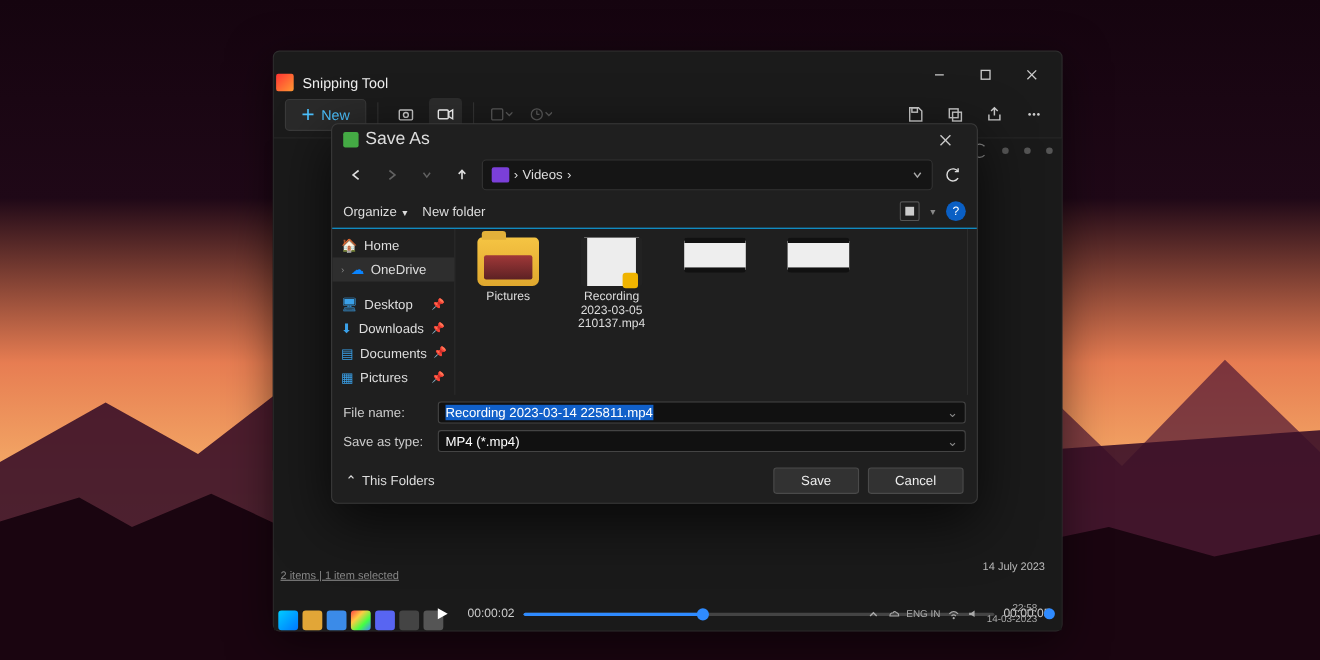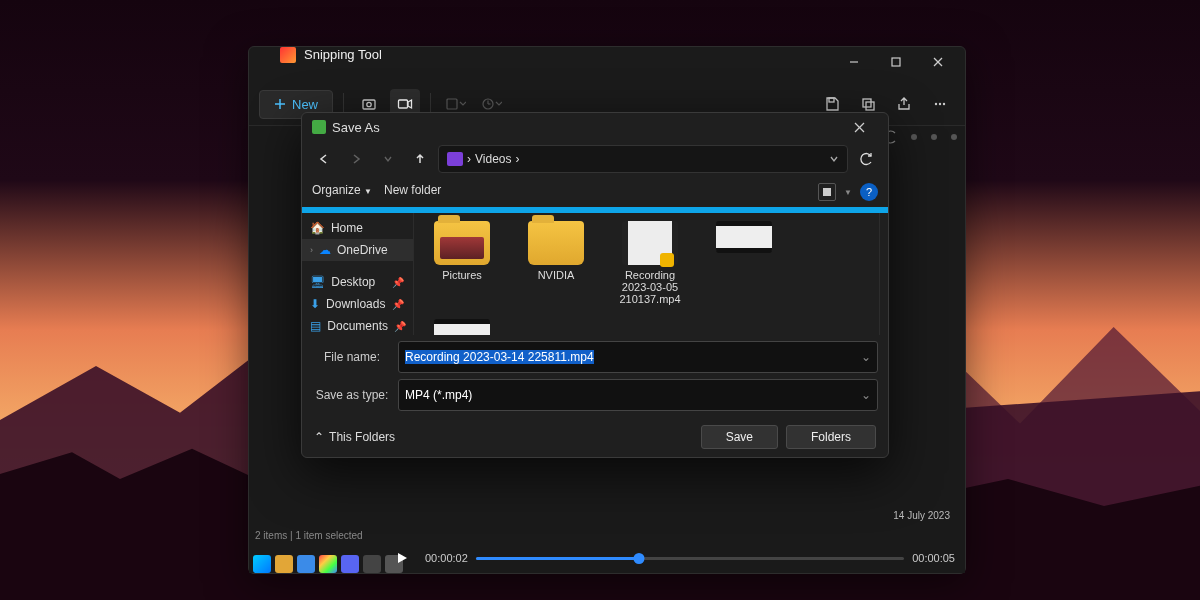--- a/index.html
+++ b/index.html
@@ -13,81 +13,81 @@
 .fg { position: absolute; bottom: 0; left: 0; right: 0; height: 28%; background: #1a0510; clip-path: polygon(0 25%, 6% 12%, 10% 28%, 16% 10%, 22% 30%, 30% 15%, 38% 32%, 48% 18%, 58% 38%, 66% 22%, 76% 40%, 84% 28%, 92% 44%, 100% 32%, 100% 100%, 0 100%); }
 
 
 .explorer-bg { position: absolute; left: 248px; top: 146px; width: 70px; height: 284px; background: #181818; border-radius: 3px 0 0 3px; font-size: 9px; color: #ccc; padding: 4px; overflow: hidden; }
 .explorer-bg .hdr { font-size: 9px; font-weight: 600; margin-bottom: 6px; }
 .explorer-bg .row { display: flex; align-items: center; gap: 3px; padding: 1px 0; white-space: nowrap; }
 .explorer-date { position: absolute; right: 250px; top: 510px; color: #bbb; font-size: 10px; }
 
 
 .snip { position: absolute; left: 248px; top: 46px; width: 718px; height: 528px; background: #1b1b1b; border: 1px solid #2d2d2d; border-radius: 6px; color: #eee; display: flex; flex-direction: column; box-shadow: 0 10px 40px rgba(0,0,0,.5); }
-.titlebar { display: flex; align-items: flex-start; height: 36px; padding: 0 6px 0 2px; margin-left: 29px; }
+.titlebar { display: flex; align-items: flex-end; height: 36px; padding: 0 6px 0 2px; }
 .titlebar .appicon { width: 16px; height: 16px; background: linear-gradient(135deg,#f33,#f93); border-radius: 2px; margin-right: 8px; }
 .titlebar .title { font-size: 13px; }
 .titlebar .winctl { margin-left: auto; display: flex; }
 .winbtn { width: 42px; height: 30px; display: flex; align-items: center; justify-content: center; color: #ddd; font-size: 12px; }
 .toolbar { display: flex; align-items: center; gap: 6px; padding: 6px 10px; border-bottom: 1px solid #2a2a2a; }
 .newbtn { display: flex; align-items: center; gap: 6px; background: #2a2a2a; border: 1px solid #3a3a3a; border-radius: 4px; padding: 6px 14px; color: #4cc2ff; font-size: 13px; }
 .tbtn { width: 30px; height: 30px; display: flex; align-items: center; justify-content: center; color: #ccc; border-radius: 4px; }
 .tbtn.active { background: #2d2d2d; }
 .tbtn.muted { opacity: .35; }
 .tsep { width: 1px; height: 22px; background: #333; margin: 0 4px; }
 .spacer { flex: 1; }
 
 .content { flex: 1; background: #1a1a1a; position: relative; }
 .content .edgearea { position: absolute; right: 8px; top: 4px; display: flex; gap: 14px; align-items: center; }
 .content .edgearea .dot { width: 6px; height: 6px; border-radius: 50%; background: #555; }
-.content .status { position: absolute; left: 6px; bottom: 32px; font-size: 10px; color: #888; }
+.content .status { position: absolute; left: 6px; bottom: 44px; font-size: 10px; color: #888; text-decoration: underline; }
 .content .playbar { position: absolute; left: 0; right: 0; bottom: 0; height: 30px; display: flex; align-items: center; gap: 8px; padding: 0 10px; font-size: 11px; color: #ccc; }
 .slider { flex: 1; height: 3px; background: #444; border-radius: 2px; position: relative; }
 .slider .fill { position: absolute; left: 0; top: 0; bottom: 0; background: #2f8bff; border-radius: 2px; }
 .slider .thumb { position: absolute; top: -4px; width: 11px; height: 11px; background: #2f8bff; border-radius: 50%; transform: translateX(-50%); }
 .taskbar-right { position: absolute; right: 6px; bottom: 0; height: 30px; display: flex; align-items: center; gap: 6px; font-size: 9px; color: #aaa; }
 
 
 .content .tb { position: absolute; left: 4px; right: 4px; bottom: 30px; height: 0; }
 .tbicons { position: absolute; left: 0; bottom: -30px; display: flex; gap: 4px; align-items: center; }
 .tbicons .ti { width: 18px; height: 18px; border-radius: 3px; }
 .tbicons .win { background: linear-gradient(135deg,#0cf,#07f); }
 
 
 .saveas { position: absolute; left: 301px; top: 112px; width: 588px; height: 346px; background: #1f1f1f; border: 1px solid #3a3a3a; border-radius: 6px; color: #ddd; display: flex; flex-direction: column; box-shadow: 0 16px 50px rgba(0,0,0,.7); }
-.sa-title { display: flex; align-items: center; height: 28px; padding: 0 6px 0 10px; font-size: 13px; }
+.sa-title { display: flex; align-items: center; height: 28px; padding: 0 6px 0 10px; font-size: 16px; }
 .sa-title .ico { width: 14px; height: 14px; background: #4a4; border-radius: 2px; margin-right: 6px; }
 .sa-title .x { margin-left: auto; width: 28px; text-align: center; }
 .sa-nav { display: flex; align-items: center; gap: 4px; padding: 4px 8px; }
 .navbtn { width: 28px; height: 28px; display: flex; align-items: center; justify-content: center; color: #ccc; border-radius: 4px; font-size: 14px; }
 .navbtn.dis { opacity: .35; }
 .addr { flex: 1; display: flex; align-items: center; gap: 4px; background: #151515; border: 1px solid #333; border-radius: 4px; padding: 4px 8px; font-size: 12px; height: 28px; }
 .addr .foldericon { width: 16px; height: 14px; background: #7b3fd9; border-radius: 2px; }
 .search { width: 160px; background: #151515; border: 1px solid #333; border-radius: 4px; padding: 4px 8px; font-size: 12px; color: #888; display: flex; align-items: center; gap: 6px; height: 28px; }
-.sa-tools { display: flex; align-items: flex-start; gap: 12px; padding: 6px 10px; border-bottom: 6px solid #0ea5e9; font-size: 12px; }
+.sa-tools { display: flex; align-items: center; gap: 12px; padding: 6px 10px; border-bottom: 1px solid #0ea5e9; font-size: 12px; }
 .sa-tools .r { margin-left: auto; display: flex; gap: 8px; align-items: center; }
 .viewbtn { width: 18px; height: 18px; border: 1px solid #555; border-radius: 2px; display: flex; align-items: center; justify-content: center; }
 .helpbtn { width: 18px; height: 18px; border-radius: 50%; background: #0a5fc4; color: #fff; font-size: 11px; display: flex; align-items: center; justify-content: center; }
 .sa-body { flex: 1; display: flex; overflow: hidden; }
 .tree { width: 112px; border-right: 1px solid #2c2c2c; font-size: 12px; padding: 4px 0; }
 .tree .node { display: flex; align-items: center; gap: 6px; padding: 4px 8px; white-space: nowrap; }
 .tree .node.sel { background: #2e2e2e; }
 .tree .pinicon { margin-left: auto; font-size: 10px; color: #888; }
 .files { flex: 1; display: flex; flex-wrap: wrap; padding: 8px; gap: 14px; align-content: flex-start; overflow: hidden; border-right: 1px solid #2c2c2c; }
 .fitem { width: 80px; display: flex; flex-direction: column; align-items: center; gap: 4px; font-size: 11px; text-align: center; }
 .folder { width: 56px; height: 44px; background: linear-gradient(180deg,#f5c443,#e0a82e); border-radius: 4px 4px 6px 6px; position: relative; }
 .folder::before { content: ""; position: absolute; top: -6px; left: 4px; width: 22px; height: 8px; background: #e3b13a; border-radius: 3px 3px 0 0; }
 .folder.img::after { content: ""; position: absolute; bottom: 6px; left: 6px; right: 6px; height: 22px; background: linear-gradient(180deg,#a03838,#5d2124); border-radius: 2px; }
 .folder.img2::after { content: ""; position: absolute; bottom: 6px; left: 6px; right: 6px; height: 22px; background: linear-gradient(180deg,#3a4656,#1e2630); border-radius: 2px; }
 .videothumb { width: 56px; height: 44px; background: #ededed; border-radius: 3px; border-left: 6px solid #222; border-right: 6px solid #222; position: relative; }
 .videothumb .badge { position: absolute; right: -2px; bottom: -2px; width: 14px; height: 14px; background: #f0b400; border-radius: 3px; }
 .filmclip { width: 56px; height: 32px; background: #eee; border-radius: 3px; border-top: 5px solid #111; border-bottom: 5px solid #111; }
 .sa-fields { padding: 6px 10px; display: grid; grid-template-columns: 80px 1fr; gap: 6px; align-items: center; font-size: 12px; }
-.sa-fields label { text-align: center; color: #ccc; }
-.sa-fields .inp { background: #111; border: 1px solid #444; border-radius: 3px; padding: 3px 6px; color: #fff; font-size: 12px; position: relative; height: 32px; display: flex; align-items: center; }
+.sa-fields label { text-align: left; color: #ccc; }
+.sa-fields .inp { background: #111; border: 1px solid #444; border-radius: 3px; padding: 3px 6px; color: #fff; font-size: 12px; position: relative; height: 20px; display: flex; align-items: center; }
 .sa-fields .inp .sel { background: #1160c9; }
 .sa-fields .inp .chev { margin-left: auto; color: #888; }
 .sa-foot { display: flex; align-items: center; padding: 8px 12px; gap: 8px; font-size: 12px; }
 .sa-foot .hide { display: flex; align-items: center; gap: 5px; }
 .sa-foot .btns { margin-left: auto; display: flex; gap: 8px; }
 .btn { background: #323232; border: 1px solid #4a4a4a; border-radius: 3px; padding: 4px 24px; color: #eee; font-size: 12px; }
 
 svg { display: block; }
 </style>
 </head>
@@ -288,20 +288,41 @@
           <svg width="14" height="14">
             <path d="M3 2 L12 7 L3 12 Z" fill="#fff"></path>
           </svg>
         </div>
       <span>00:00:02</span>
       <div class="slider">
         <div class="fill" style="width:38%"></div>
         <div class="thumb" style="left:38%"></div>
       </div>
       <span>00:00:05</span>
+      <div class="taskbar-right">
+        <svg width="12" height="12">
+            <path d="M3 8 L6 5 L9 8" fill="none" stroke="#aaa" stroke-width="1.3"></path>
+          </svg>
+        <svg width="12" height="12">
+            <path d="M3 8 Q3 5 6 5 Q7 3 9 5 Q11 5 11 8 Z" fill="none" stroke="#aaa" stroke-width="1"></path>
+          </svg>
+        <span>ENG IN</span>
+        <svg width="12" height="12">
+            <path d="M2 6 Q6 2 10 6 M4 8 Q6 6 8 8" fill="none" stroke="#aaa" stroke-width="1"></path>
+            <circle cx="6" cy="10" r="1" fill="#aaa"></circle>
+          </svg>
+        <svg width="12" height="12">
+            <path d="M2 5 H4 L7 3 V9 L4 7 H2 Z" fill="#aaa"></path>
+          </svg>
+        <div style="line-height:1.1;text-align:right">
+          <div>22:58</div>
+            <div>14-03-2023</div>
+        </div>
+        <div style="width:10px;height:10px;border-radius:50%;background:#2f8bff"></div>
+      </div>
     </div>
   </div>
 </div>
 
 <div class="explorer-date">14 July 2023</div>
 
 <div class="saveas">
   <div class="sa-title">
     <div class="ico"></div>
     <span>Save As</span>
@@ -396,24 +417,20 @@
           <span>Pictures</span>
           <span class="pinicon">📌</span>
         </div>
     </div>
     <div class="files">
       <div class="fitem">
           <div class="folder img"></div>
           <span>Pictures</span>
         </div>
       <div class="fitem">
-          <div class="folder"></div>
-          <span>NVIDIA</span>
-        </div>
-      <div class="fitem">
           <div class="videothumb">
             <div class="badge"></div>
           </div>
           <span style="word-break:break-word">Recording 2023-03-05 210137.mp4</span>
         </div>
       <div class="fitem">
           <div class="filmclip"></div>
         </div>
       <div class="fitem">
           <div class="filmclip"></div>
@@ -433,16 +450,16 @@
         <span class="chev">⌄</span>
       </div>
   </div>
   <div class="sa-foot">
     <div class="hide">
         <span>⌃</span>
         <span>This Folders</span>
       </div>
     <div class="btns">
       <button class="btn">Save</button>
-      <button class="btn">Folders</button>
+      <button class="btn">Cancel</button>
     </div>
   </div>
 </div>
 
 </body></html>

